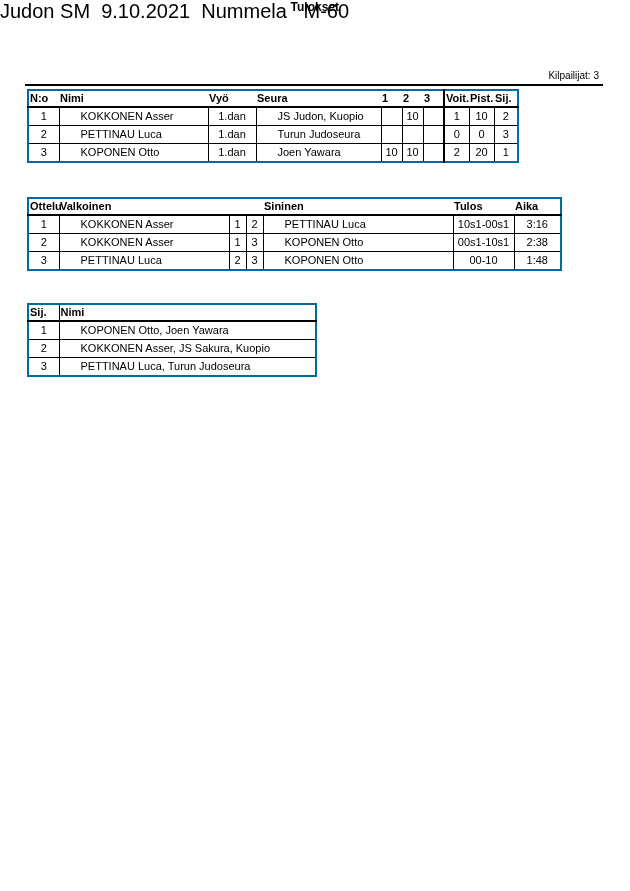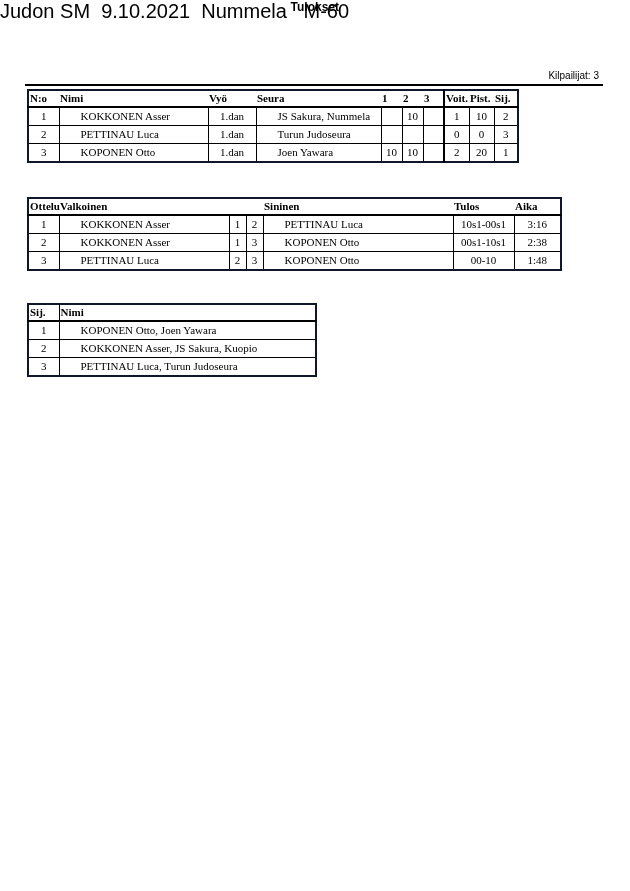--- a/index.html
+++ b/index.html
@@ -15,22 +15,22 @@
   }
   .sec-heading { font-size:12px; font-weight:bold; text-align:right; white-space:nowrap; }
   .h-kilpailijat { left:0;  top:68;  width:490px; }
   .h-ottelut     { left:27px; top:176; width:533px; }
   .h-tulokset    { left:27px; top:284; width:312px; }
   .count-label { top:70px; right:31px; font-size:10px; white-space:nowrap; }
   .rule { left:25px; top:84px; width:578px; height:2px; background:#000; }
 
   table.rpt {
     border-collapse:collapse; table-layout:fixed;
-    border:2px solid #0f172a;
-    font-size:11px; line-height:1;font-family:Liberation Serif, serif;
+    border:2px solid #0369a1;
+    font-size:11px; line-height:1;
   }
   .rpt th {
     border:0 solid #000; border-bottom:2px solid #000;
     font-weight:bold; text-align:left; padding:0 1px;
     height:15px; white-space:nowrap; overflow:visible;
   }
   .rpt td {
     border:1px solid #000; text-align:center; padding:0 1px;
     height:17px; vertical-align:middle; white-space:nowrap; overflow:hidden;
   }
@@ -79,21 +79,21 @@
         <th class="thick-l">Voit.</th>
         <th>Pist.</th>
         <th>Sij.</th>
       </tr>
     </thead>
     <tbody>
       <tr>
         <td>1</td>
         <td class="al">KOKKONEN Asser</td>
         <td>1.dan</td>
-        <td class="al">JS Sakura, Nummela</td>
+        <td class="al">JS Judon, Kuopio</td>
         <td></td>
         <td>10</td>
         <td></td>
         <td class="thick-l">1</td>
         <td>10</td>
         <td>2</td>
       </tr>
       <tr>
         <td>2</td>
         <td class="al">PETTINAU Luca</td>

